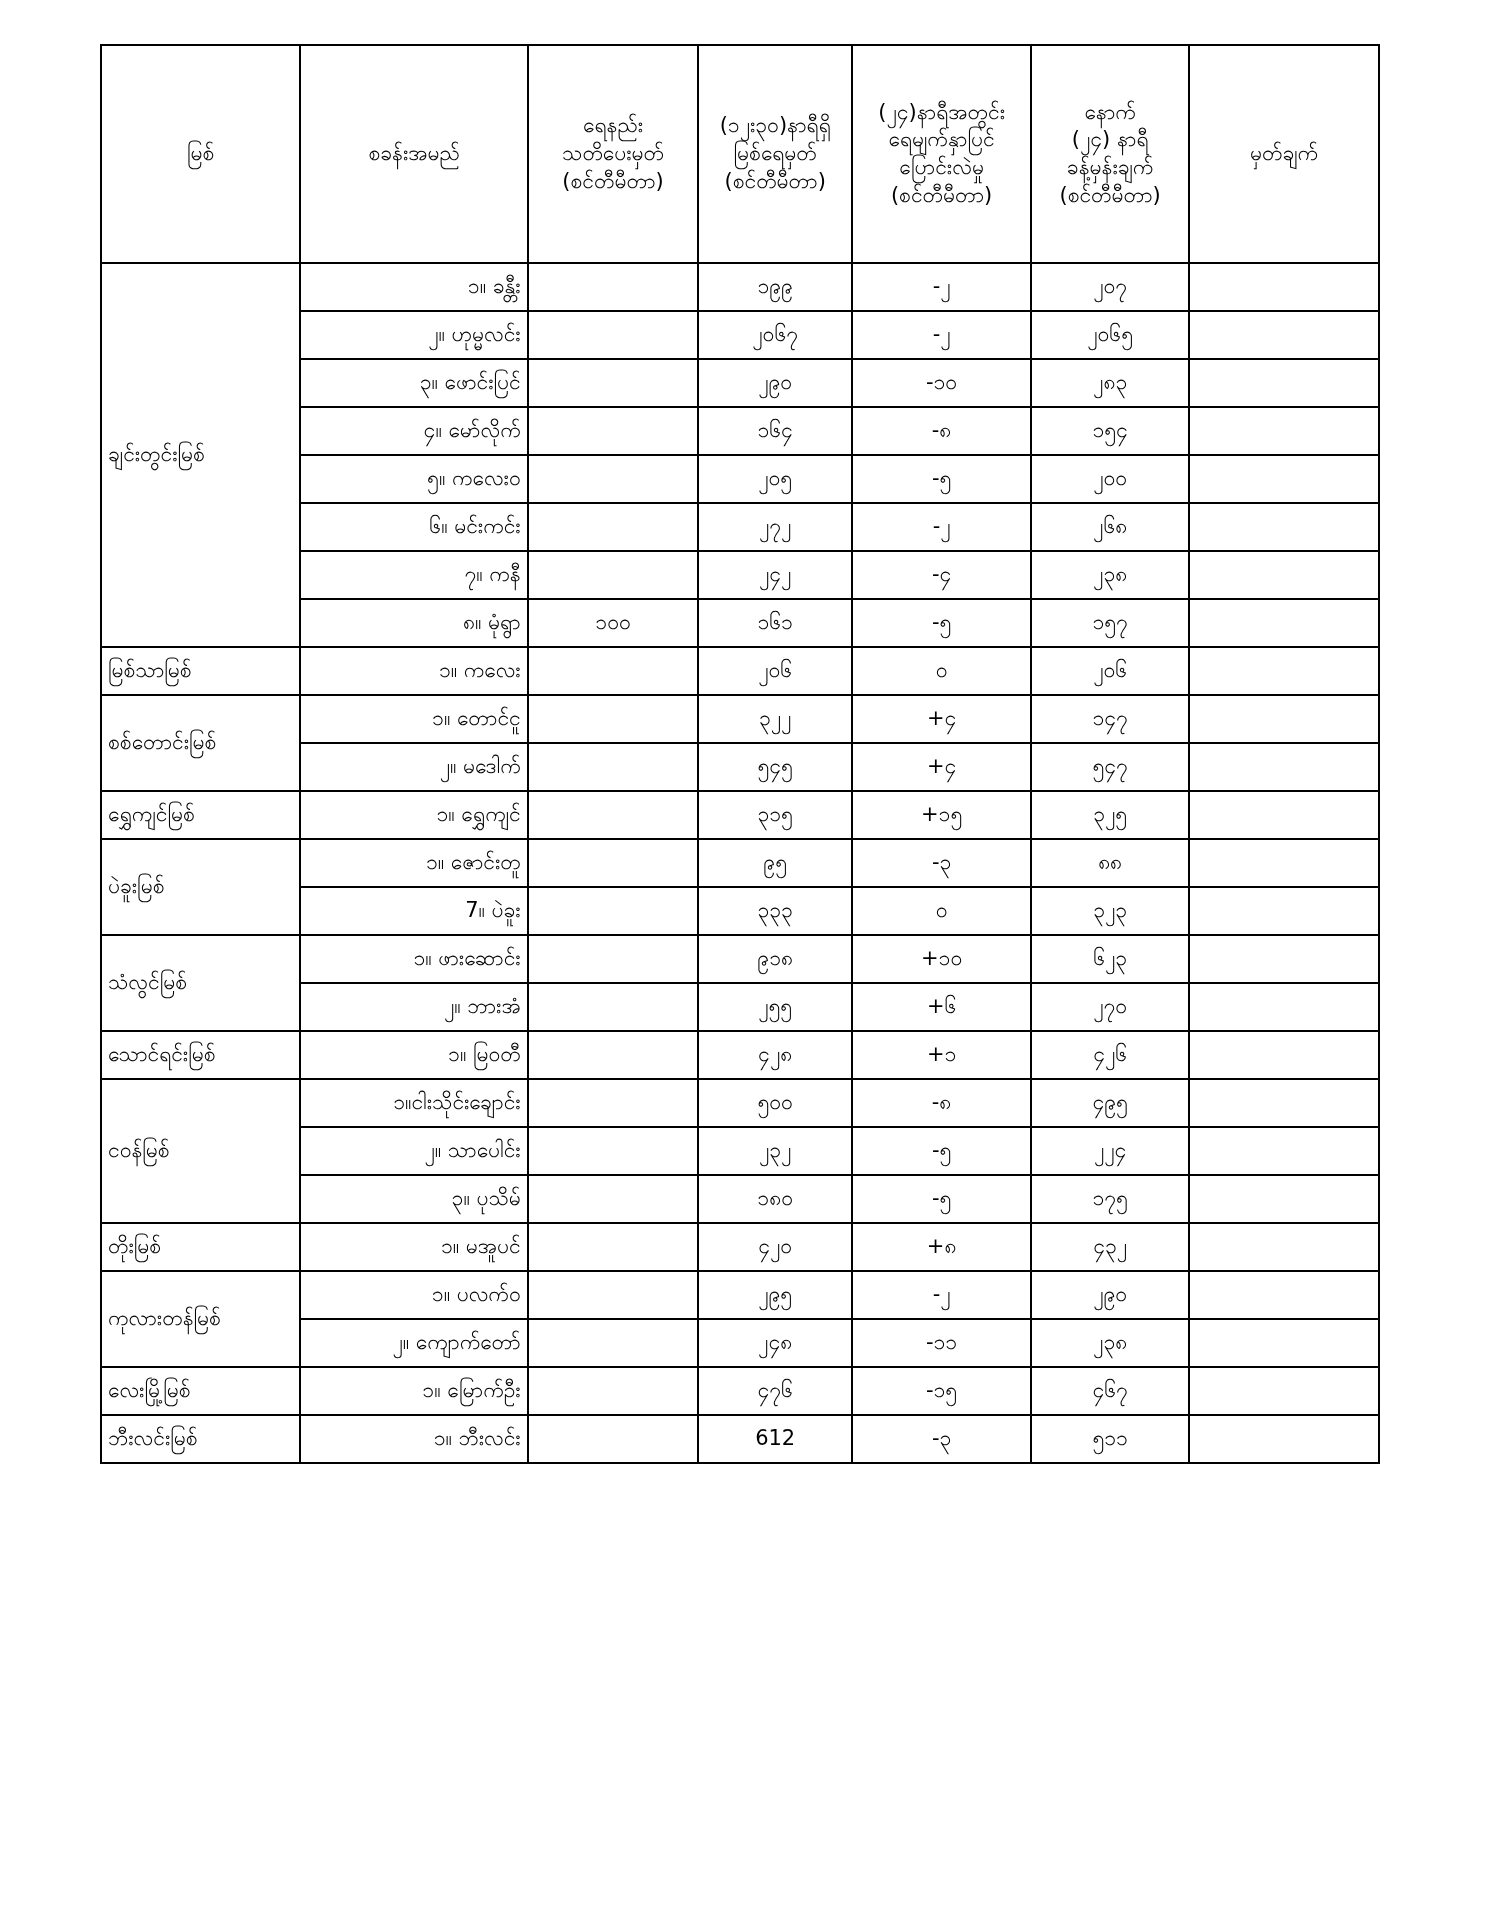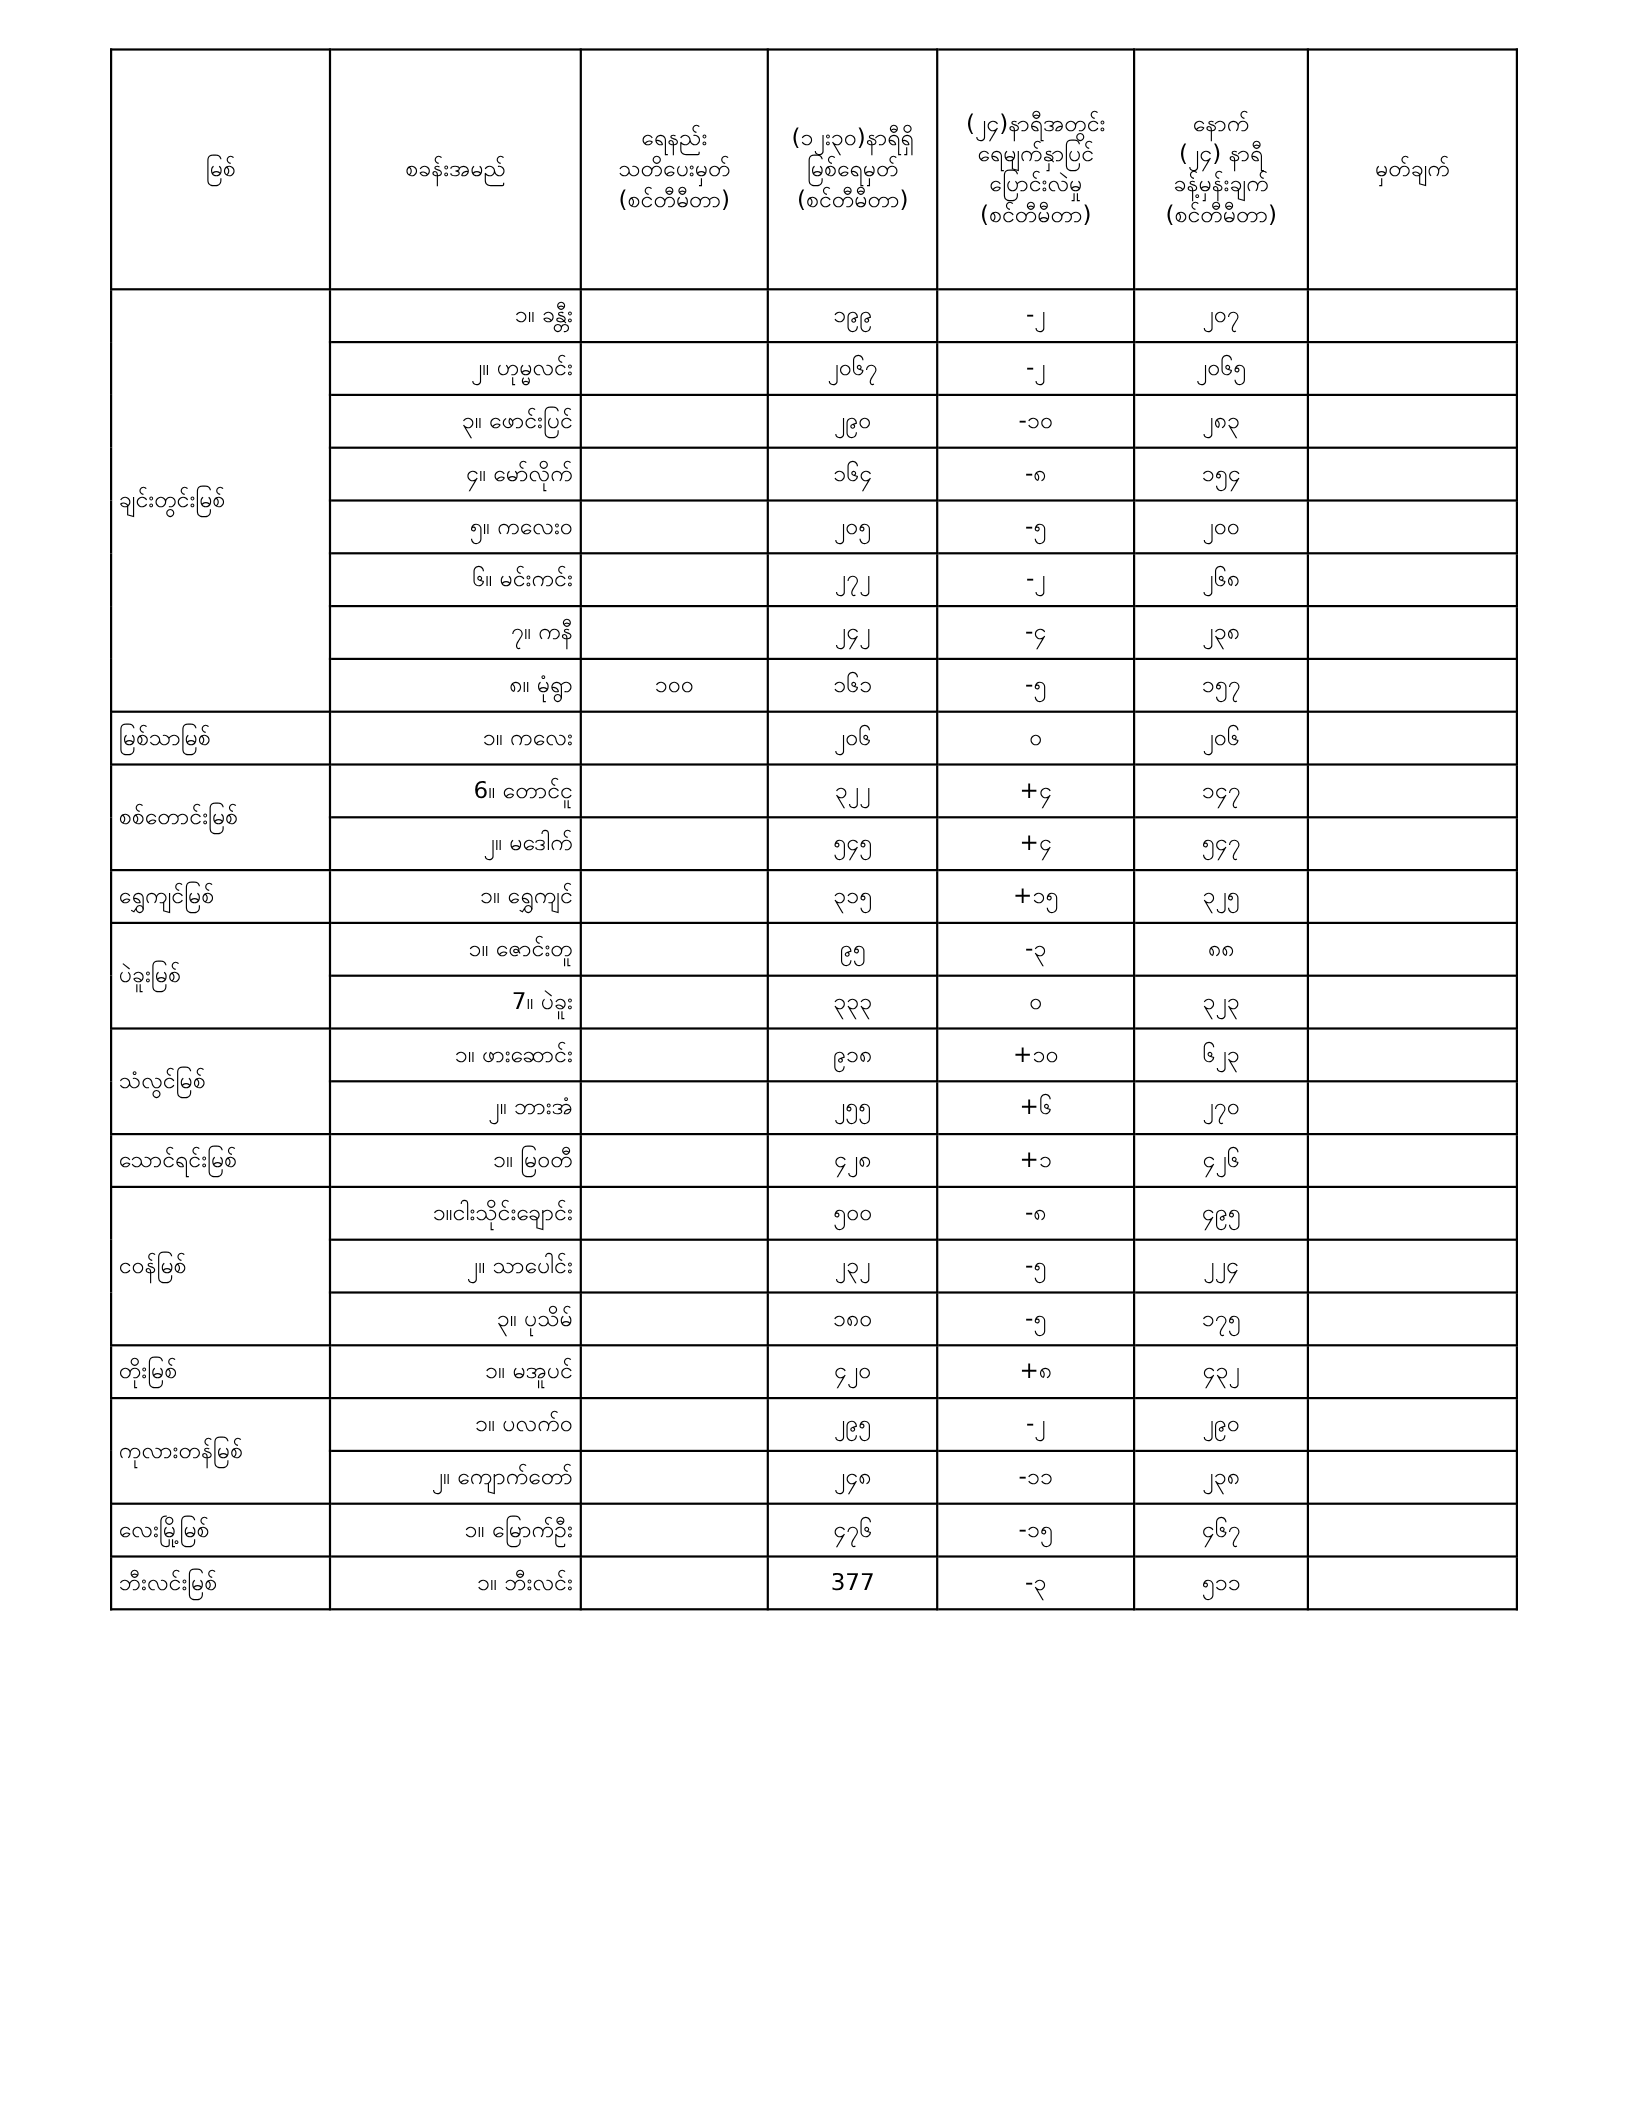--- a/index.html
+++ b/index.html
@@ -180,21 +180,21 @@
           <td class="river-cell">မြစ်သာမြစ်</td>
           <td class="station-cell">၁။ ကလေး</td>
           <td class="num-cell"></td>
           <td class="num-cell">၂၀၆</td>
           <td class="num-cell">၀</td>
           <td class="num-cell">၂၀၆</td>
           <td class="num-cell"></td>
         </tr>
         <tr>
           <td class="river-cell" rowspan="2">စစ်တောင်းမြစ်</td>
-          <td class="station-cell">6။ တောင်ငူ</td>
+          <td class="station-cell">၁။ တောင်ငူ</td>
           <td class="num-cell"></td>
           <td class="num-cell">၃၂၂</td>
           <td class="num-cell">+၄</td>
           <td class="num-cell">၁၄၇</td>
           <td class="num-cell"></td>
         </tr>
         <tr>
           <td class="station-cell">၂။ မဒေါက်</td>
           <td class="num-cell"></td>
           <td class="num-cell">၅၄၅</td>
@@ -311,20 +311,20 @@
           <td class="num-cell"></td>
           <td class="num-cell">၄၇၆</td>
           <td class="num-cell">-၁၅</td>
           <td class="num-cell">၄၆၇</td>
           <td class="num-cell"></td>
         </tr>
         <tr>
           <td class="river-cell">ဘီးလင်းမြစ်</td>
           <td class="station-cell">၁။ ဘီးလင်း</td>
           <td class="num-cell"></td>
-          <td class="num-cell">377</td>
+          <td class="num-cell">612</td>
           <td class="num-cell">-၃</td>
           <td class="num-cell">၅၁၁</td>
           <td class="num-cell"></td>
         </tr>
       </tbody>
   </table>
 </div>
 
 </body></html>

